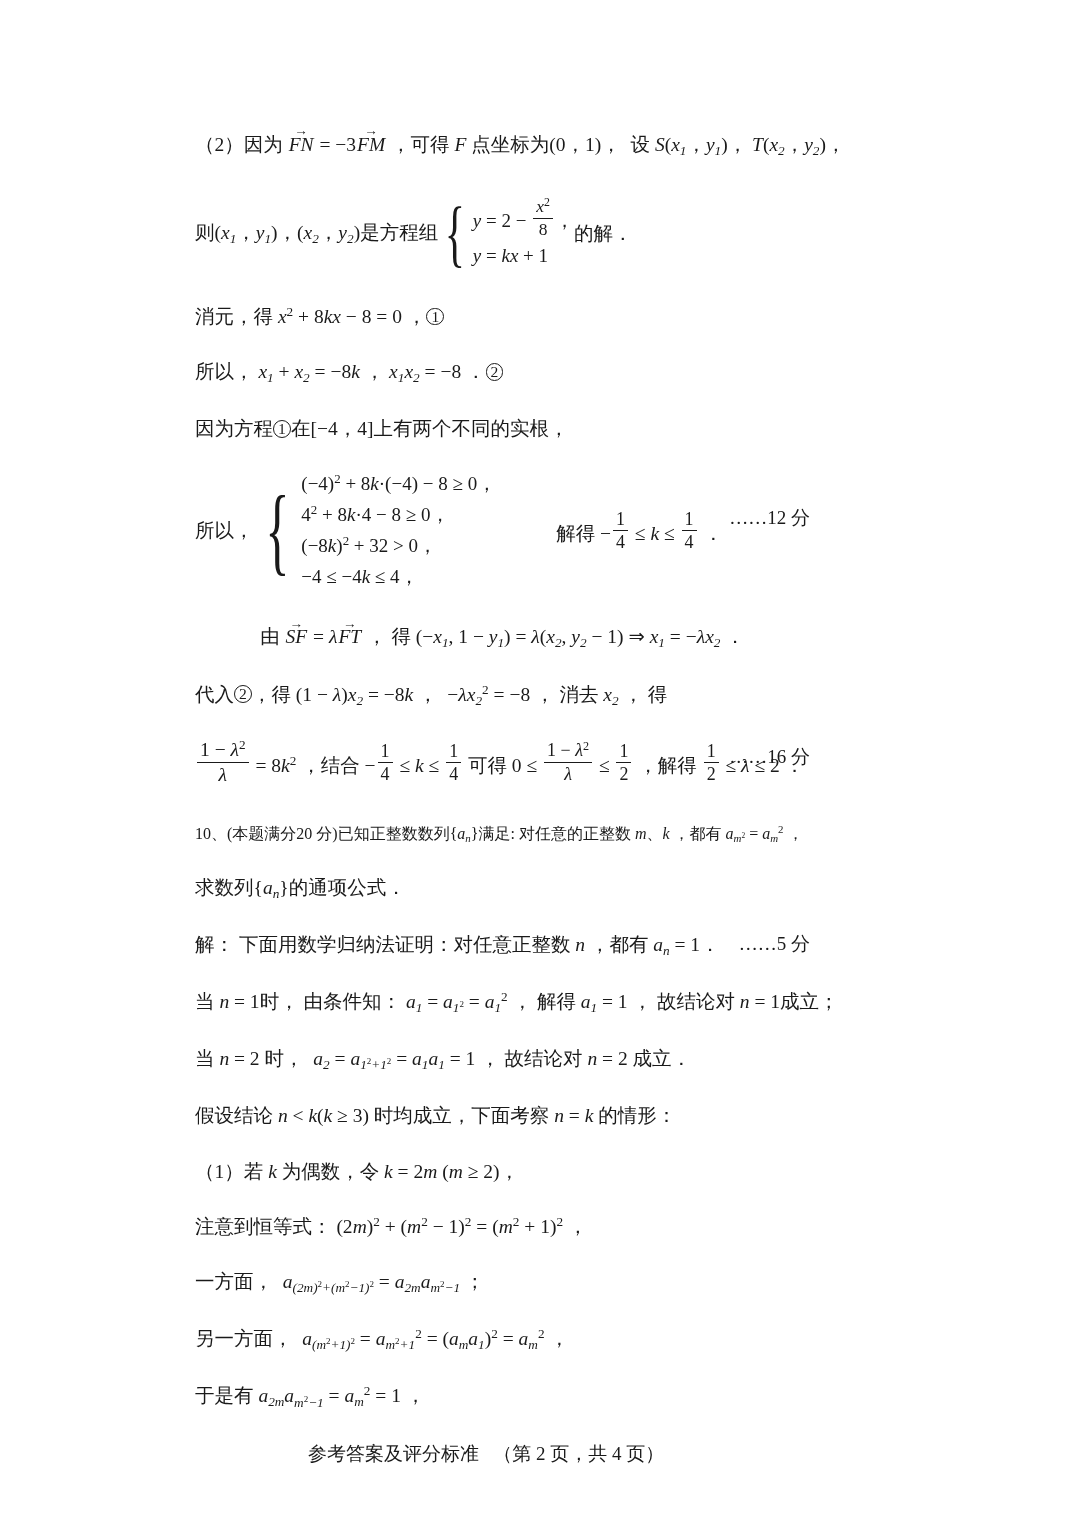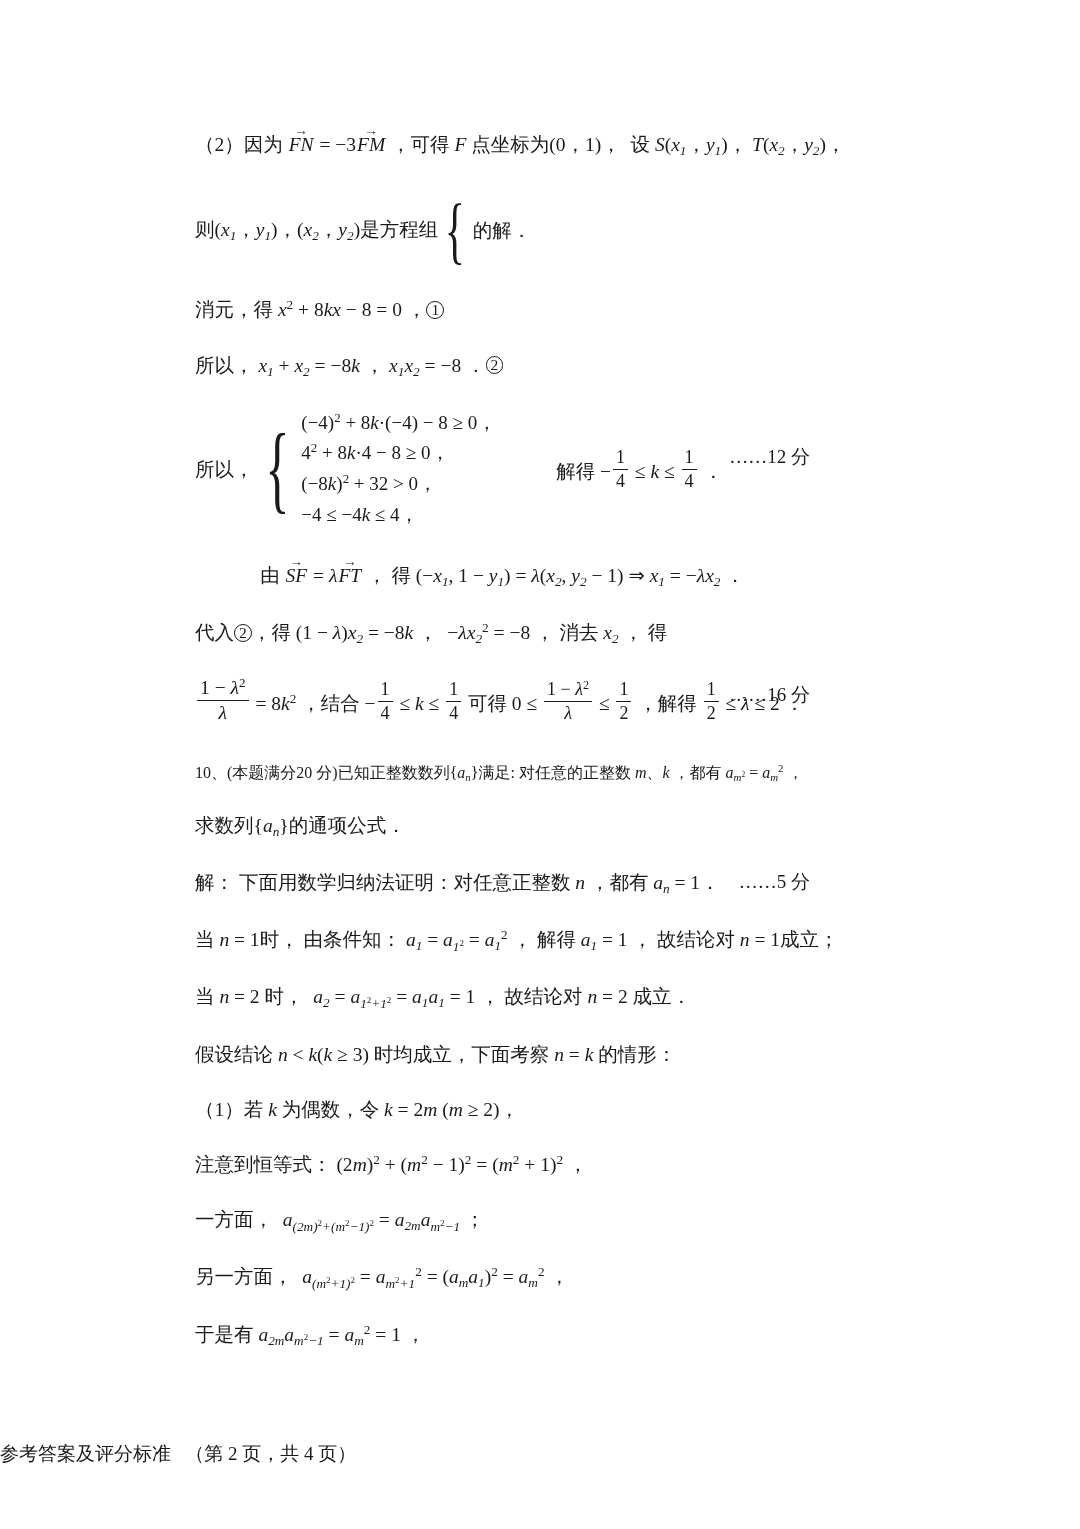--- a/index.html
+++ b/index.html
@@ -105,20 +105,21 @@
   .after-sys {
     display: inline-block;
     vertical-align: middle;
     margin-left: 60px;
   }
   .footer {
     position: absolute;
     left: 0;
     right: 8px;
     bottom: 62px;
+    text-align: center;
     font-size: 19px;
     font-family: "Liberation Serif", serif;
   }
   .circled {
     display: inline-block;
     border: 1.2px solid #1a1a1a;
     border-radius: 50%;
     width: 1.02em;
     height: 1.02em;
     line-height: 1.0em;
@@ -138,31 +139,38 @@
     <span class="han">（2）因为</span>
     <span class="vec-arrow">FN</span> <span class="up">= −3</span><span class="vec-arrow">FM</span>
     <span class="han">，可得</span> <span class="mathvar">F</span> <span class="han">点坐标为</span><span class="up">(0，1)，</span>
     &nbsp;<span class="han">设</span> <span class="mathvar">S</span><span class="up">(</span><span class="mathvar">x</span><sub>1</sub><span class="up">，</span><span class="mathvar">y</span><sub>1</sub><span class="up">)，</span>
     <span class="mathvar">T</span><span class="up">(</span><span class="mathvar">x</span><sub>2</sub><span class="up">，</span><span class="mathvar">y</span><sub>2</sub><span class="up">)，</span>
   </div>
 
   <div class="sys-block" style="margin-top:34px;">
     <span class="indent-lbl"><span class="han">则</span><span class="up">(</span><span class="mathvar">x</span><sub>1</sub><span class="up">，</span><span class="mathvar">y</span><sub>1</sub><span class="up">)，(</span><span class="mathvar">x</span><sub>2</sub><span class="up">，</span><span class="mathvar">y</span><sub>2</sub><span class="up">)</span><span class="han">是方程组</span></span><span class="brace-group">
         <span class="brace brace-tall">{</span>
+        <span class="brace-rows">
+          <div><span class="mathvar">y</span> <span class="up">= 2 −</span> <span class="frac"><span class="num"><span class="mathvar">x</span><sup>2</sup></span><span class="den">8</span></span><span class="up">，</span></div>
+          <div><span class="mathvar">y</span> <span class="up">=</span> <span class="mathvar">kx</span> <span class="up">+ 1</span></div>
+        </span>
       </span><span class="indent-lbl"><span class="han">的解．</span></span>
   </div>
 
   <div class="line" style="margin-top:24px;">
     <span class="han">消元，得</span> <span class="mathvar">x</span><sup>2</sup> <span class="up">+ 8</span><span class="mathvar">kx</span> <span class="up">− 8 = 0</span> <span class="han">，</span><span class="circled">1</span>
   </div>
 
   <div class="line">
     <span class="han">所以，</span> <span class="mathvar">x</span><sub>1</sub> <span class="up">+</span> <span class="mathvar">x</span><sub>2</sub> <span class="up">= −8</span><span class="mathvar">k</span> <span class="han">，</span> <span class="mathvar">x</span><sub>1</sub><span class="mathvar">x</span><sub>2</sub> <span class="up">= −8</span> <span class="han">．</span><span class="circled">2</span>
   </div>
 
+  <div class="line">
+    <span class="han">因为方程</span><span class="circled">1</span><span class="han">在</span><span class="up">[−4，4]</span><span class="han">上有两个不同的实根，</span>
+  </div>
 
   <div class="sys-block" style="margin-top:22px;">
     <span class="indent-lbl"><span class="han">所以，</span></span><span class="brace-group">
         <span class="brace" style="font-size:5.0em; transform: scaleX(0.52);">{</span>
         <span class="brace-rows">
           <div><span class="up">(−4)</span><sup>2</sup> <span class="up">+ 8</span><span class="mathvar">k</span><span class="up">·(−4) − 8 ≥ 0，</span></div>
           <div><span class="up">4</span><sup>2</sup> <span class="up">+ 8</span><span class="mathvar">k</span><span class="up">·4 − 8 ≥ 0，</span></div>
           <div><span class="up">(−8</span><span class="mathvar">k</span><span class="up">)</span><sup>2</sup> <span class="up">+ 32 &gt; 0，</span></div>
           <div><span class="up">−4 ≤ −4</span><span class="mathvar">k</span> <span class="up">≤ 4，</span></div>
         </span>

